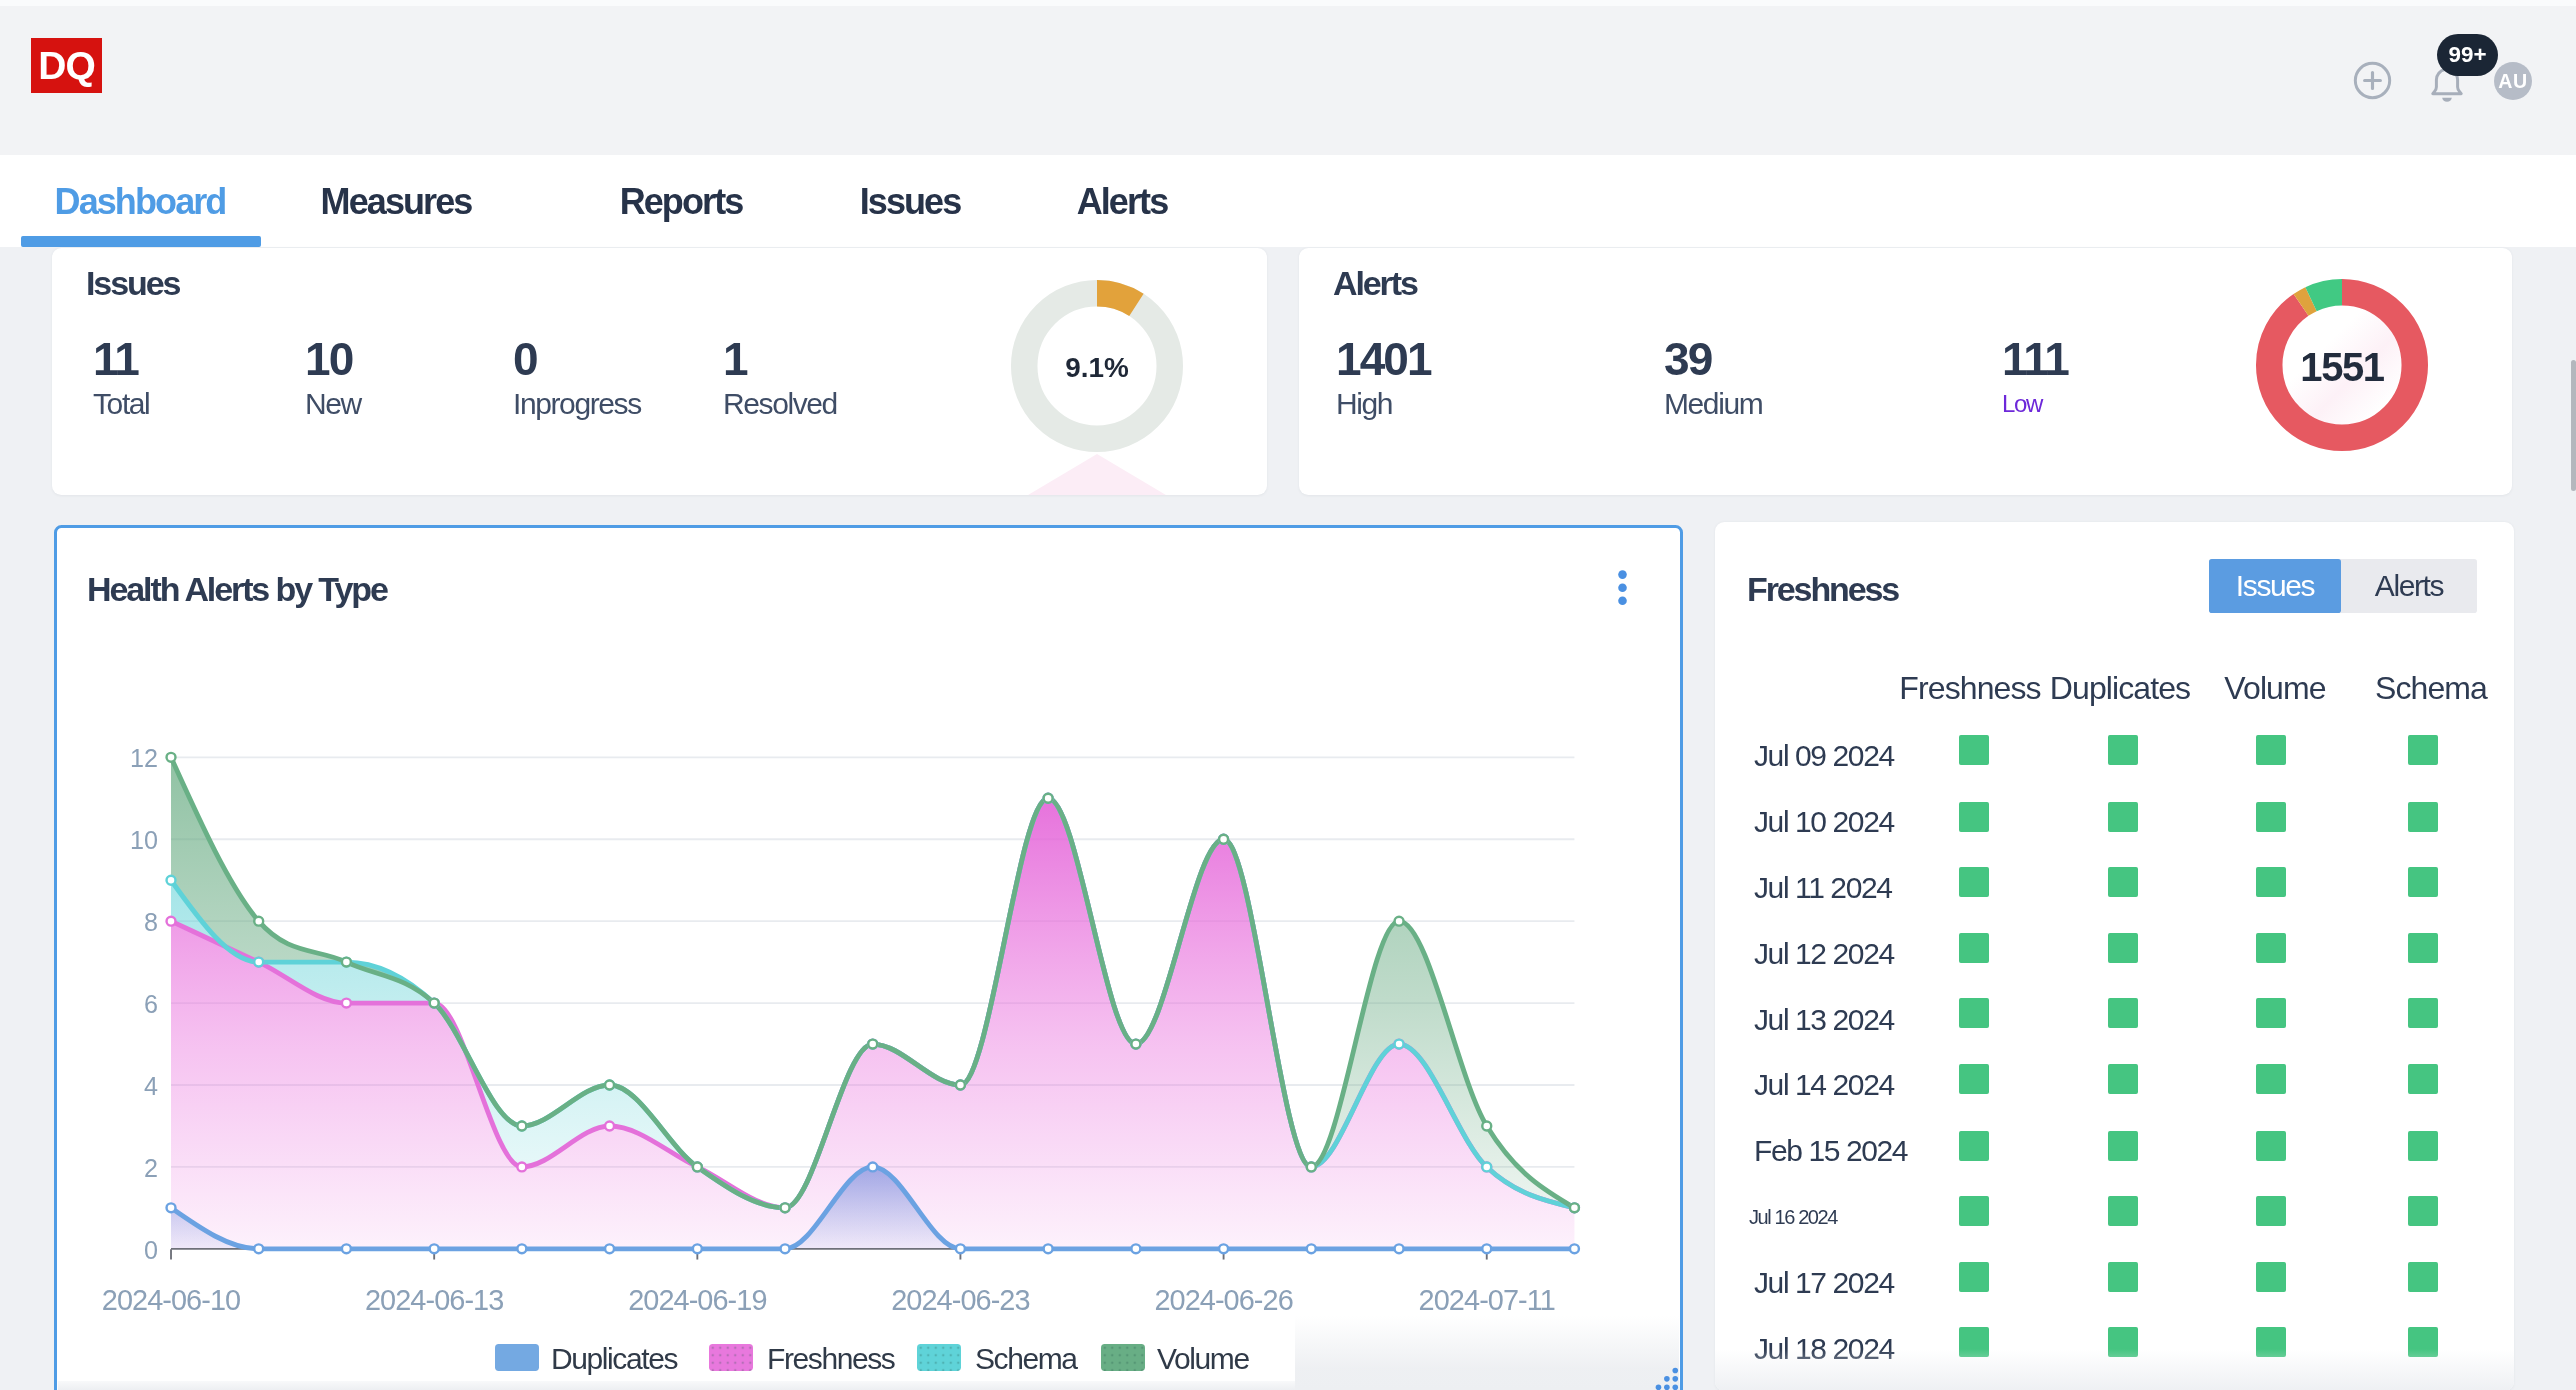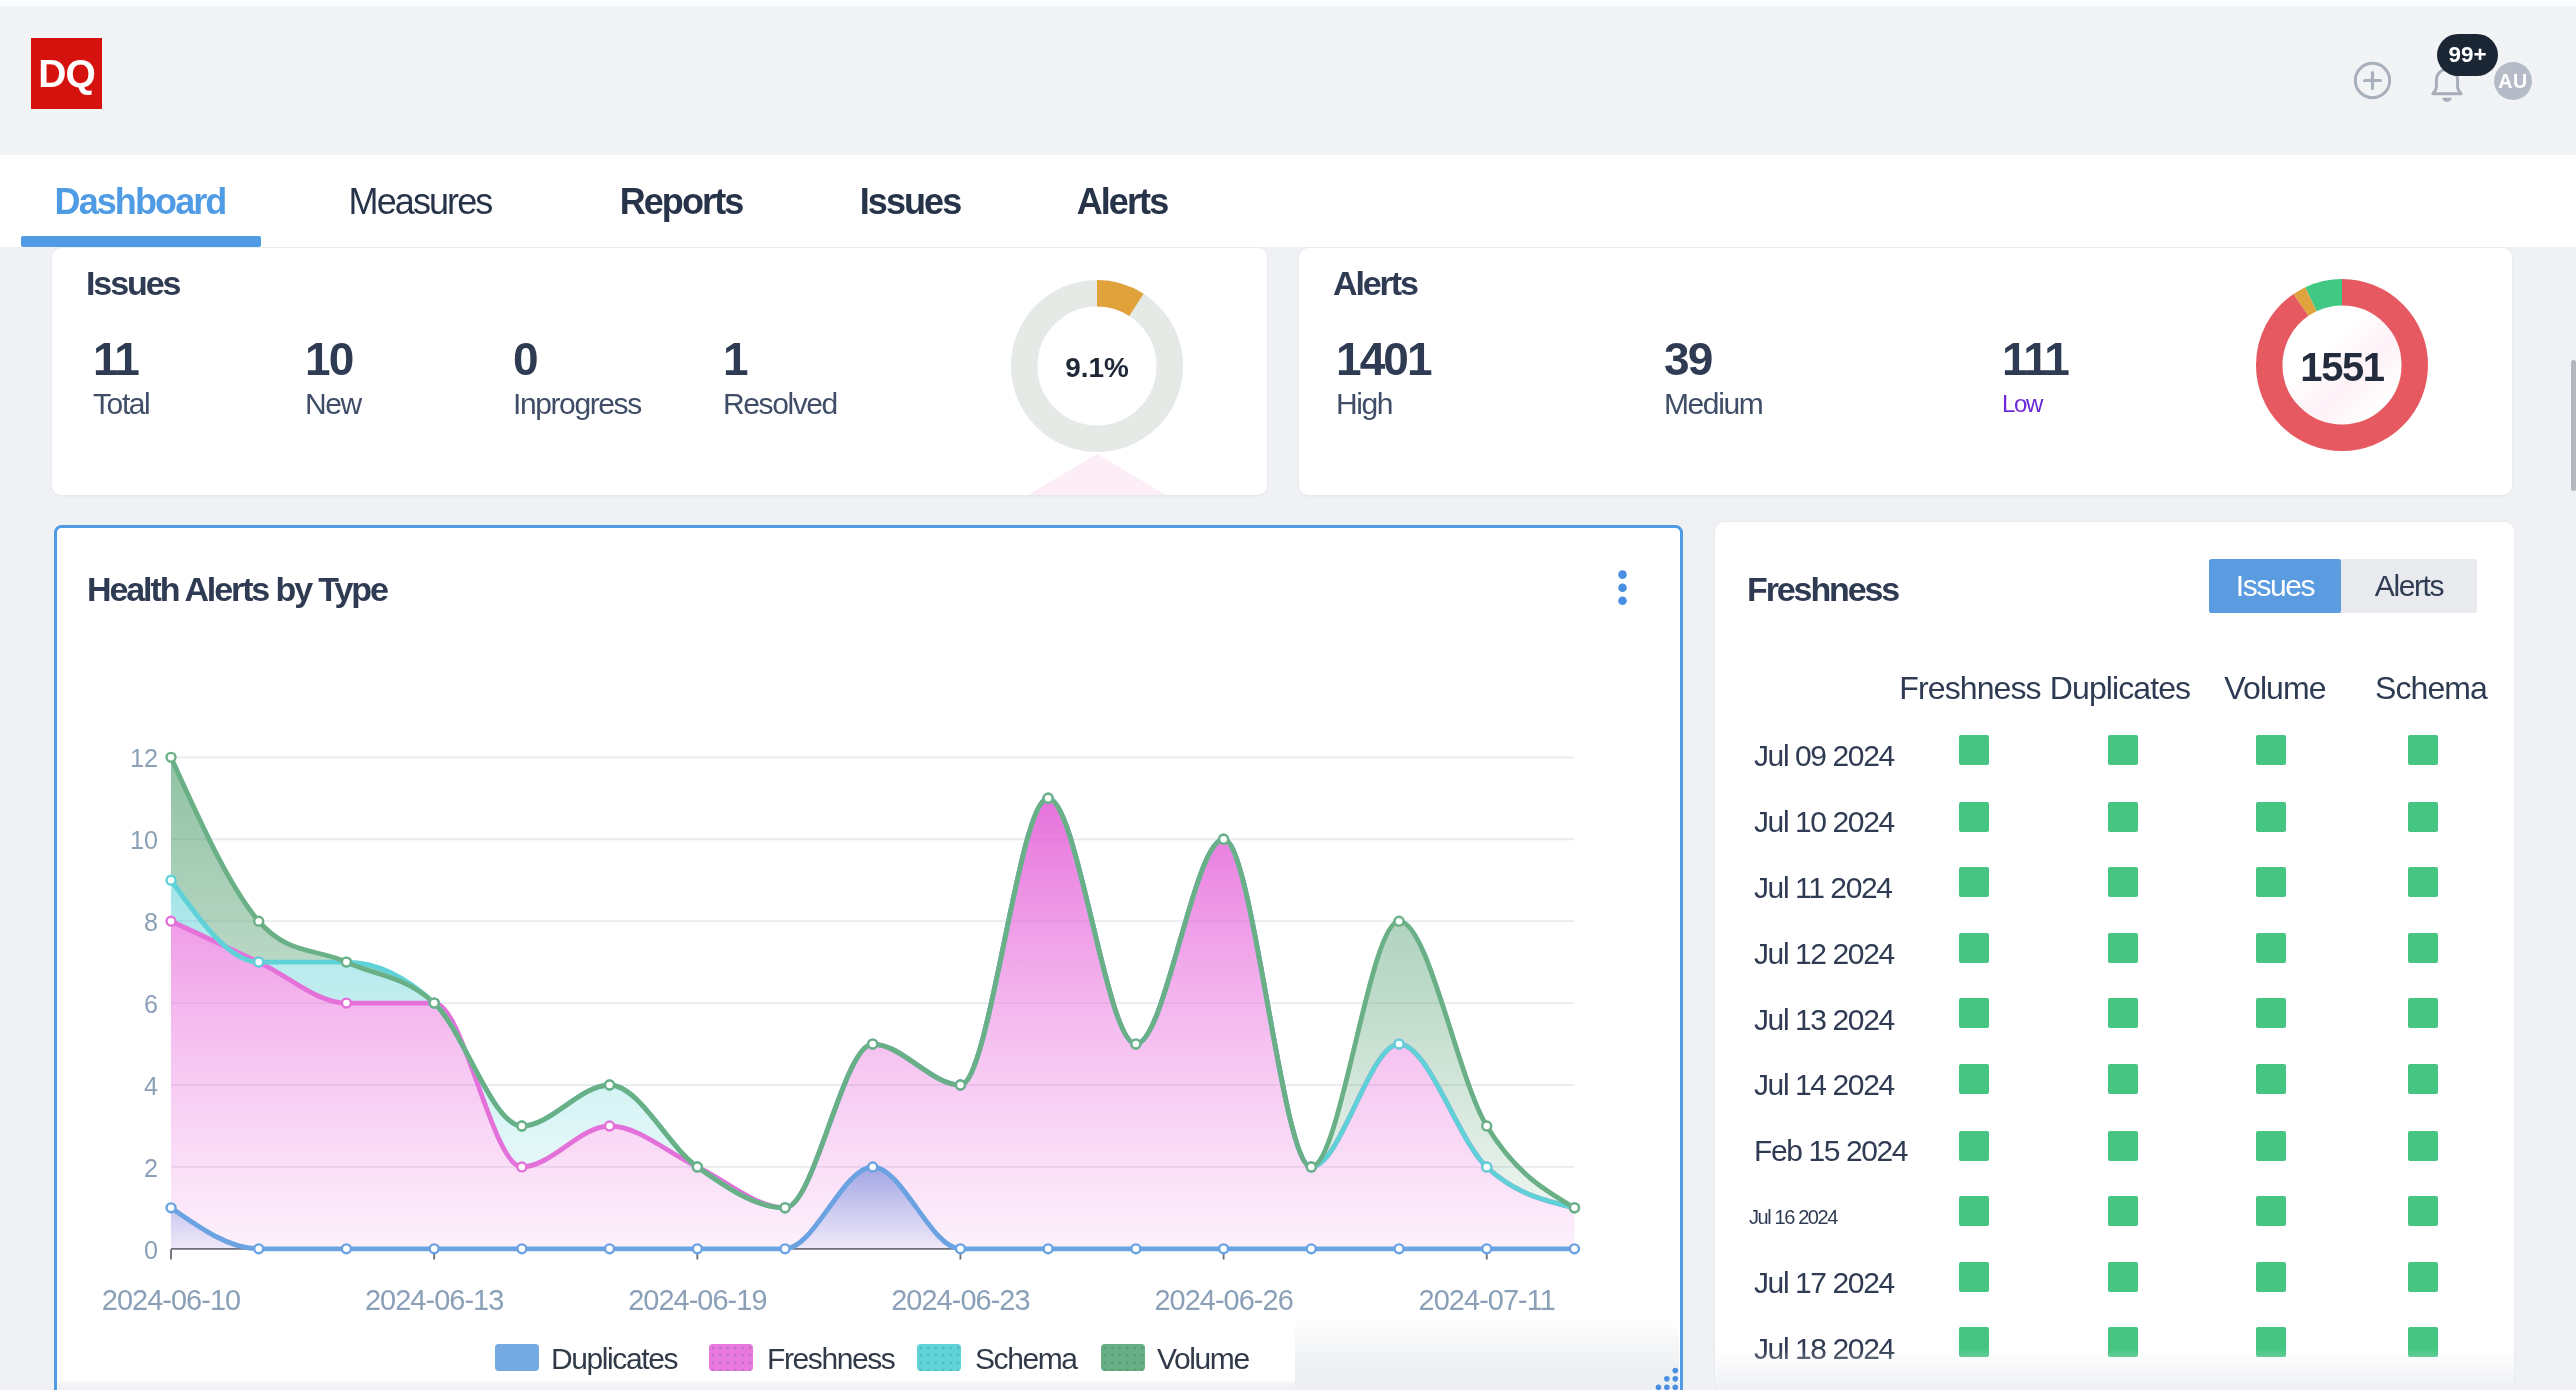--- a/index.html
+++ b/index.html
@@ -2,35 +2,35 @@
 <html style="font-size:15px"><head><meta charset="utf-8"><style>
 *{margin:0;padding:0;box-sizing:border-box}
 html,body{width:2576px;height:1391px;overflow:hidden;font-family:"Liberation Sans",sans-serif}
 body{background:#eff1f4}
 .card{position:absolute;background:#fff;border-radius:9.3px;box-shadow:0 0.9px 2.8px rgba(40,50,70,.06)}
 .ctitle{position:absolute;font-size:34px;line-height:34px;font-weight:600;color:#2e3b52;letter-spacing:-2.1px}
 </style></head>
 <body>
 <div style="position:absolute;left:0;top:0;width:2576px;height:155px;background:#f2f3f5"></div>
 <div style="position:absolute;left:0;top:0;width:2576px;height:5.6px;background:#fafbfc"></div>
-<div style="position:absolute;left:31px;top:38px;width:71px;height:71px;background:#d6120f;display:flex;align-items:center;justify-content:center;font-size:39px;font-weight:700;color:#fff;letter-spacing:-0.9px">DQ</div>
+<div style="position:absolute;left:31px;top:38px;width:71px;height:55px;background:#d6120f;display:flex;align-items:center;justify-content:center;font-size:39px;font-weight:700;color:#fff;letter-spacing:-0.9px">DQ</div>
 <svg style="position:absolute;left:2353px;top:61px" width="39" height="39" viewBox="0 0 42 42">
 <circle cx="21" cy="21" r="18.5" fill="none" stroke="#a8b0bc" stroke-width="3.2"></circle>
 <path d="M21 12.5v17M12.5 21h17" stroke="#a8b0bc" stroke-width="3.4" stroke-linecap="round"></path>
 </svg>
 <svg style="position:absolute;left:2430px;top:64px" width="34" height="40" viewBox="0 0 36 43">
 <path d="M15.8 4.4 a 2.3 2.3 0 0 1 4.6 0 l 0 1.6 a 11.3 11.3 0 0 1 9 11 l 0 7.6 c 0 2.6 1.1 4.2 2.4 5.6 l 1.5 1.7 l -30.6 0 l 1.5 -1.7 c 1.3 -1.4 2.4 -3 2.4 -5.6 l 0 -7.6 a 11.3 11.3 0 0 1 9 -11 z" fill="none" stroke="#a7aeba" stroke-width="3.2" stroke-linejoin="round"></path>
 <path d="M12.8 36.2 a 5.3 5.3 0 0 0 10.4 0 z" fill="#a7aeba"></path>
 </svg>
 <div style="position:absolute;left:2437px;top:34px;width:61px;height:42px;background:#1b2635;border-radius:21.4px;display:flex;align-items:center;justify-content:center;font-size:22.4px;font-weight:600;color:#fff">99+</div>
 <div style="position:absolute;left:2494px;top:62px;width:38px;height:38px;background:#b6bcc7;border-radius:50%;display:flex;align-items:center;justify-content:center;font-size:19.6px;font-weight:700;color:#fff;letter-spacing:0.5px">AU</div>
 
 <div style="position:absolute;left:0;top:155px;width:2576px;height:92px;background:#fff"></div>
 <span style="position:absolute;left:140px;top:180px;transform:translateX(-50%);font-size:36px;line-height:44px;letter-spacing:-1.9px;font-weight:700;color:#4f9ce5;white-space:nowrap">Dashboard</span>
-<span style="position:absolute;left:420px;top:180px;transform:translateX(-50%);font-size:36px;line-height:44px;letter-spacing:-1.9px;font-weight:400;color:#273349;white-space:nowrap">Measures</span>
+<span style="position:absolute;left:396px;top:180px;transform:translateX(-50%);font-size:36px;line-height:44px;letter-spacing:-1.9px;font-weight:700;color:#273349;white-space:nowrap">Measures</span>
 <span style="position:absolute;left:681px;top:180px;transform:translateX(-50%);font-size:36px;line-height:44px;letter-spacing:-1.9px;font-weight:600;color:#273349;white-space:nowrap">Reports</span>
 <span style="position:absolute;left:910px;top:180px;transform:translateX(-50%);font-size:36px;line-height:44px;letter-spacing:-1.9px;font-weight:600;color:#273349;white-space:nowrap">Issues</span>
 <span style="position:absolute;left:1122px;top:180px;transform:translateX(-50%);font-size:36px;line-height:44px;letter-spacing:-1.9px;font-weight:600;color:#273349;white-space:nowrap">Alerts</span>
 <div style="position:absolute;left:20.5px;top:236px;width:240px;height:11.2px;background:#4f9ce5;border-radius:1.9px"></div>
 
 <div class="card" style="left:52px;top:248px;width:1215px;height:247px;overflow:hidden">
   <div class="ctitle" style="left:34px;top:17.7px">Issues</div>
   <div style="position:absolute;left:41px;top:88px">
       <div style="font-size:46px;letter-spacing:-1.9px;font-weight:600;color:#2e3b52;line-height:46px">11</div>
       <div style="font-size:30px;letter-spacing:-1.4px;color:#3f4d66;line-height:30px;margin-top:6.5px">Total</div>

